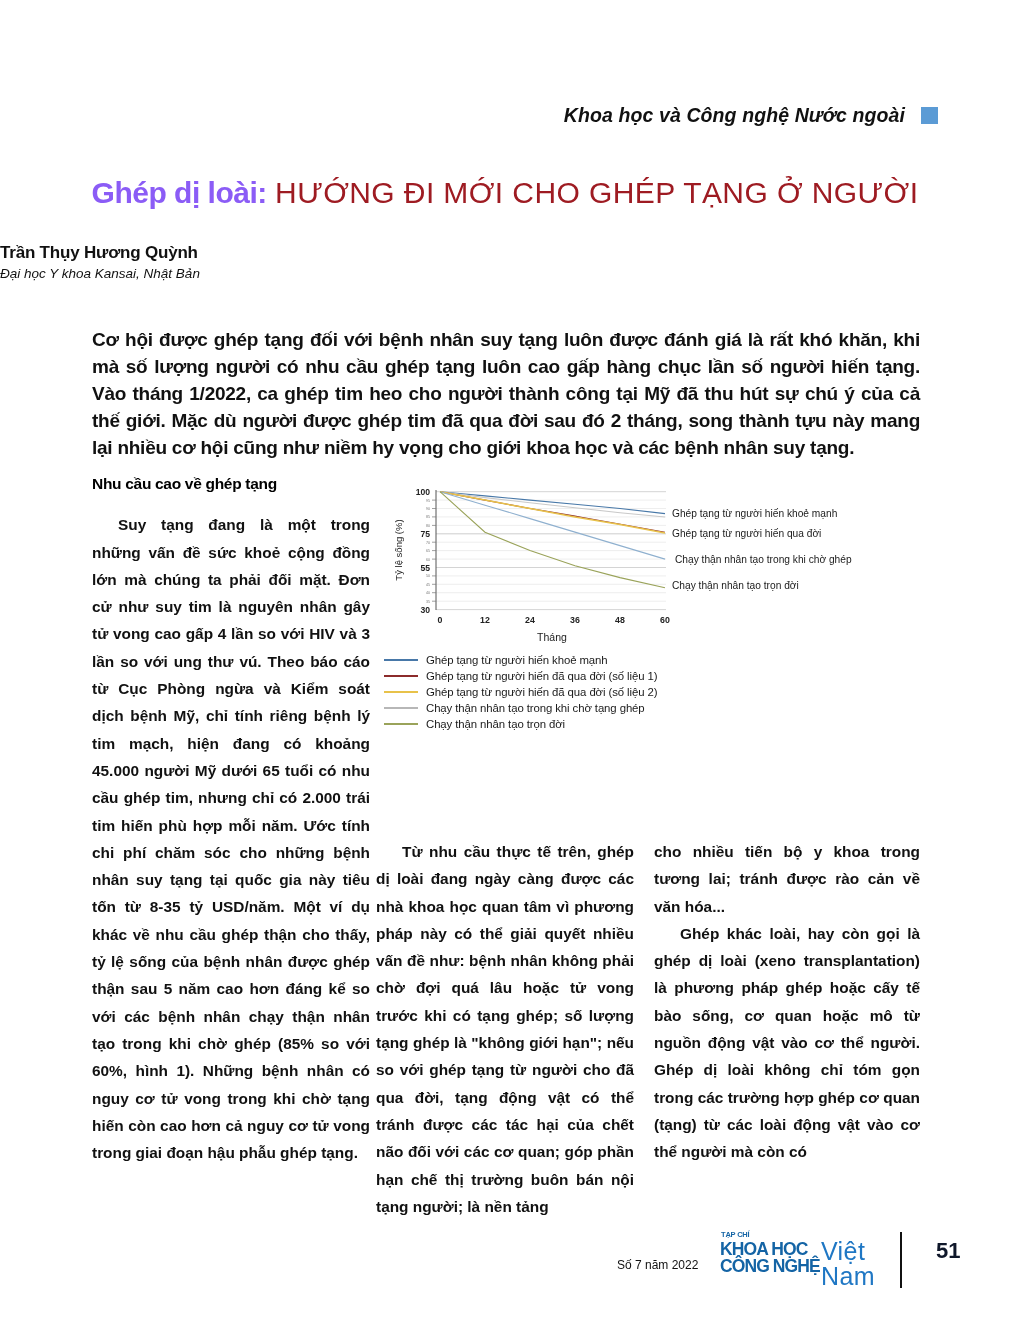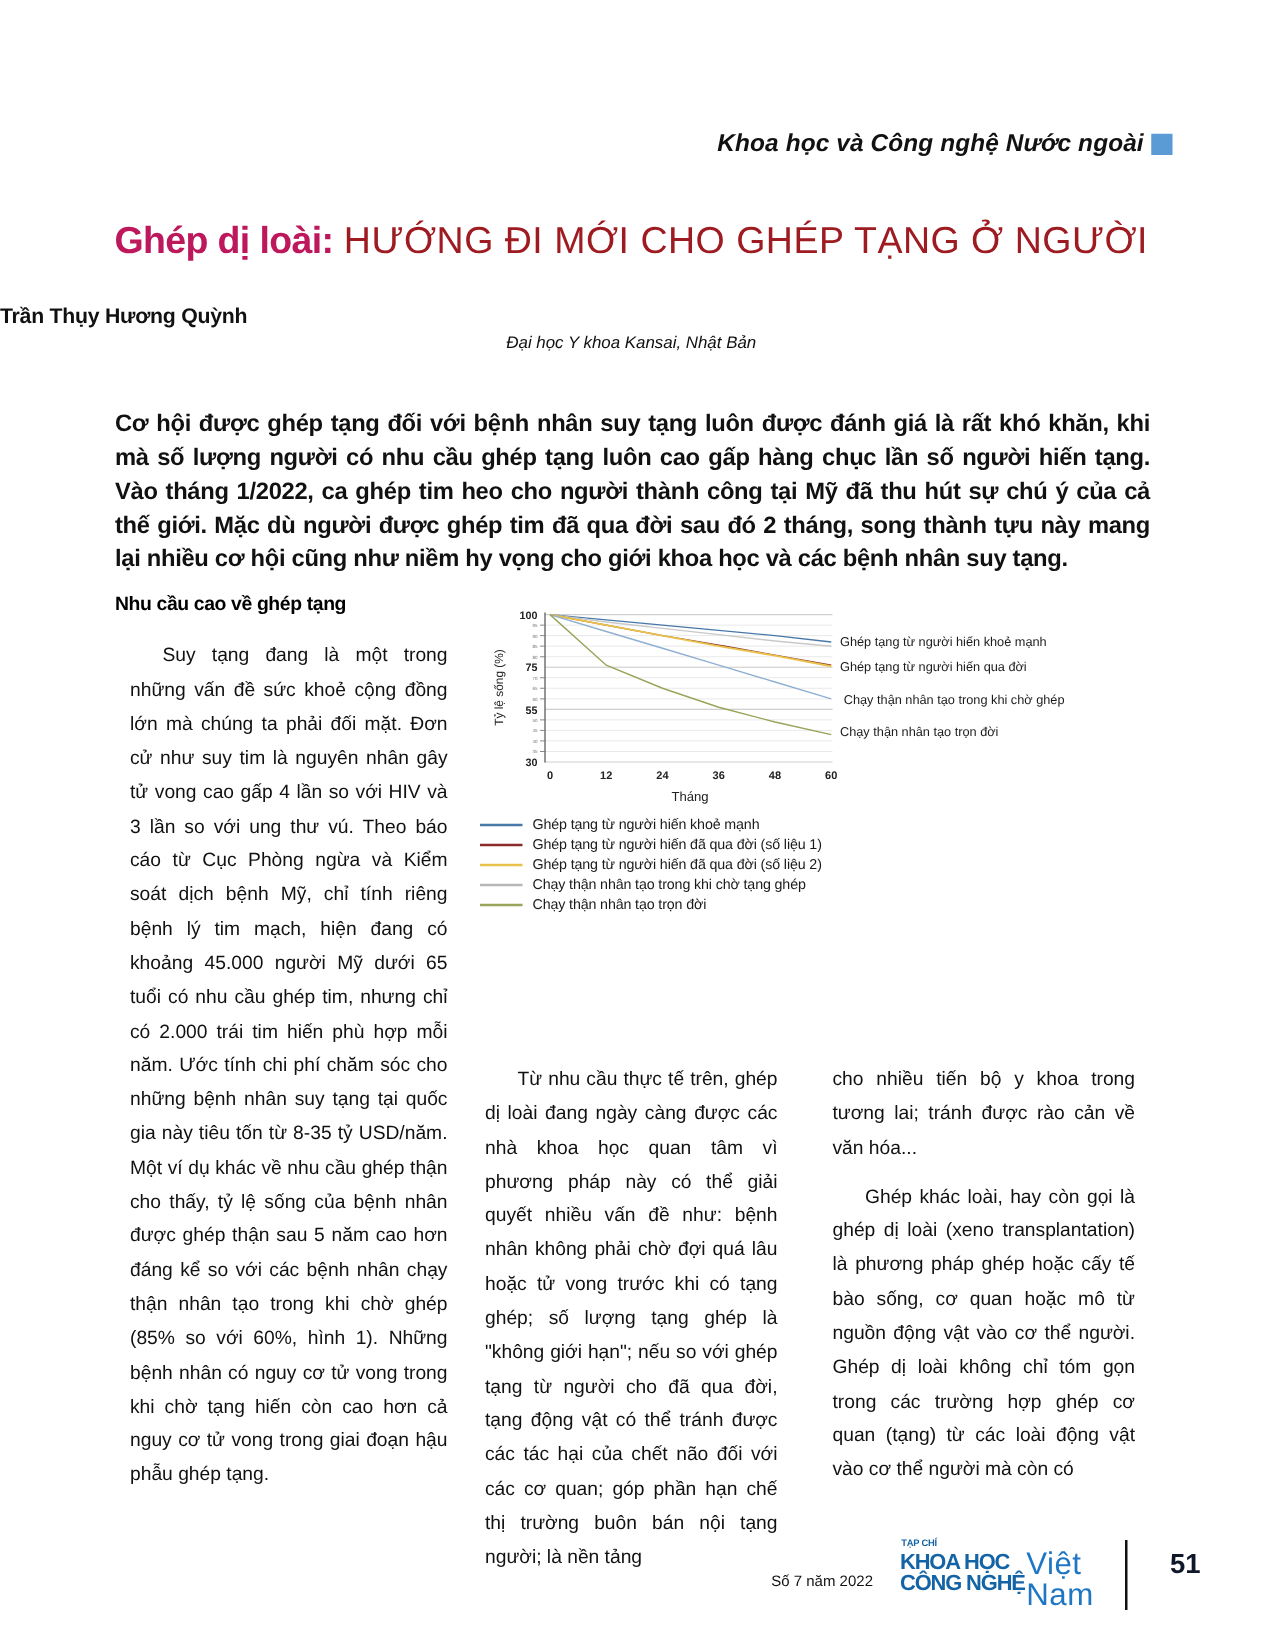--- a/index.html
+++ b/index.html
@@ -19,21 +19,21 @@
     overflow: hidden;
   }
 
   
   .header {
     position: absolute;
     top: 104px;
     right: 72px;
     display: flex;
     align-items: center;
-    gap: 6px;
+    gap: 16px;
   }
   .header-title {
     font-size: 19.5px;
     font-weight: bold;
     font-style: italic;
     color: #111;
     letter-spacing: 0.1px;
   }
   .header-square {
     width: 17px;
@@ -49,21 +49,21 @@
     left: 0;
     width: 1010px;
     text-align: center;
   }
   .doc-title {
     font-size: 30px;
     line-height: 1;
     white-space: nowrap;
   }
   .title-accent {
-    color: #be185d;
+    color: #8b5cf6;
     font-weight: bold;
     font-family: "Liberation Sans Narrow", "Liberation Sans", sans-serif;
     letter-spacing: -0.5px;
     margin-top: 24px;
   }
   .title-main {
     color: #9e1b22;
     font-weight: normal;
     letter-spacing: 0.4px;
     font-size: 30px;
@@ -76,21 +76,21 @@
     font-size: 17px;
     font-weight: bold;
     color: #111;
     letter-spacing: -0.2px;
   }
   .affil {
     position: absolute;
     top: 266px;
     left: 0;
     width: 1010px;
-    text-align: center;
+    text-align: left;
     font-size: 13.5px;
     font-style: italic;
     color: #111;
   }
 
   
   .lead {
     position: absolute;
     top: 326px;
     left: 92px;
@@ -105,22 +105,23 @@
 
   
   .col {
     position: absolute;
     font-size: 15.4px;
     line-height: 27.3px;
     color: #111;
     text-align: justify;
   }
   .col p {
-    margin: 12px;
+    margin: 0;
     text-indent: 26px;
+    font-weight: bold;
   }
   .col p.noindent { text-indent: 0; }
 
   .col1 { left: 92px; top: 470px; width: 278px; }
   .col2 { left: 376px; top: 838px; width: 258px; }
   .col3 { left: 654px; top: 838px; width: 266px; }
 
   .section-head {
     font-size: 15.5px;
     font-weight: bold;

